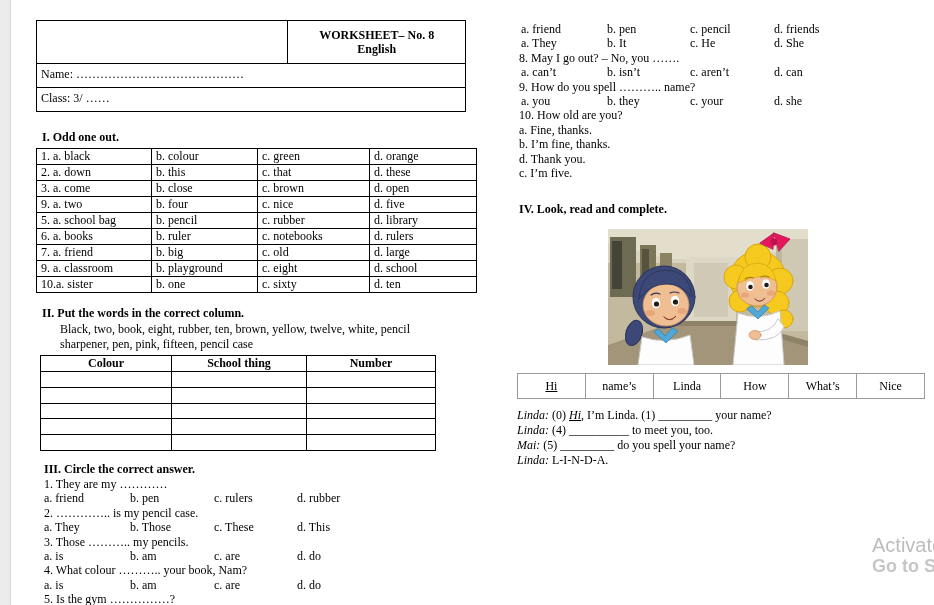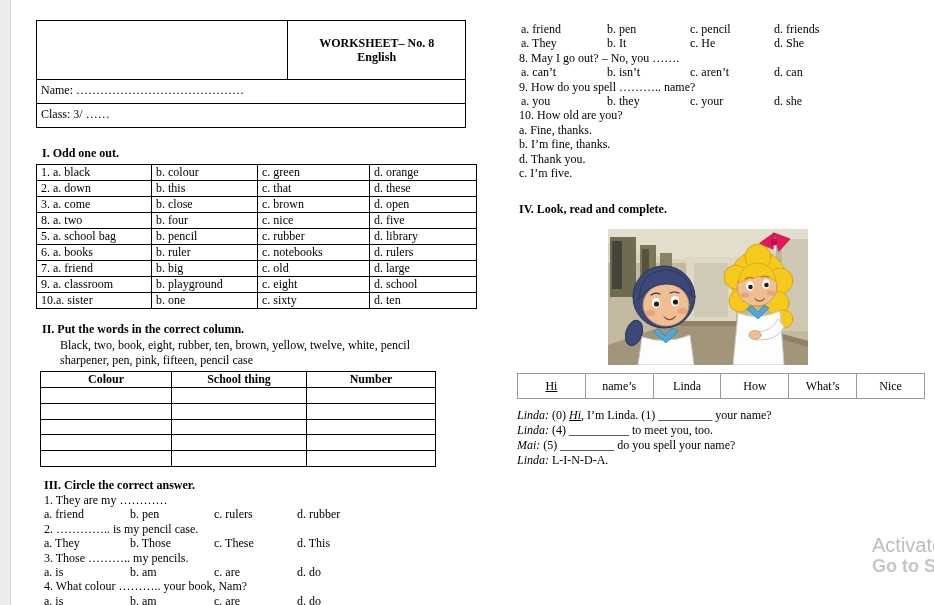--- a/index.html
+++ b/index.html
@@ -10,21 +10,21 @@
   }
   .left-strip{position:absolute;left:0;top:0;width:10px;height:605px;background:#ececec;border-right:1px solid #d6d6d6;}
   .col-left{position:absolute;left:36px;top:20px;width:430px;}
   .col-right{position:absolute;left:517px;top:22px;width:412px;}
 
   table{border-collapse:collapse;}
   td,th{border:1px solid #000;font-size:12px;font-weight:normal;text-align:left;vertical-align:top;padding:1px 4px;line-height:13px;}
 
   
   .hdr-table{width:430px;}
-  .hdr-title-cell{text-align:center;font-weight:bold;width:176px;line-height:14px;padding:15px 2px;}
+  .hdr-title-cell{text-align:center;font-weight:bold;width:176px;line-height:14px;padding:7px 2px;}
   .hdr-blank{width:252px;}
   .hdr-row2 td{height:18px;padding-top:4px;}
 
   .sec-heading{font-weight:bold;line-height:15px;margin:0 0 0 6px;}
 
   
   .odd-table{width:426px;margin-top:3px;table-layout:fixed;}
   .odd-table td{height:12.6px;}
   .odd-c1{width:106px;} .odd-c2{width:97px;} .odd-c3{width:103px;} .odd-c4{width:98px;}
 
@@ -101,21 +101,21 @@
             <td>c. that</td>
             <td>d. these</td>
           </tr>
       <tr>
             <td>3. a. come</td>
             <td>b. close</td>
             <td>c. brown</td>
             <td>d. open</td>
           </tr>
       <tr>
-            <td>8. a. two</td>
+            <td>9. a. two</td>
             <td>b. four</td>
             <td>c. nice</td>
             <td>d. five</td>
           </tr>
       <tr>
             <td>5. a. school bag</td>
             <td>b. pencil</td>
             <td>c. rubber</td>
             <td>d. library</td>
           </tr>

